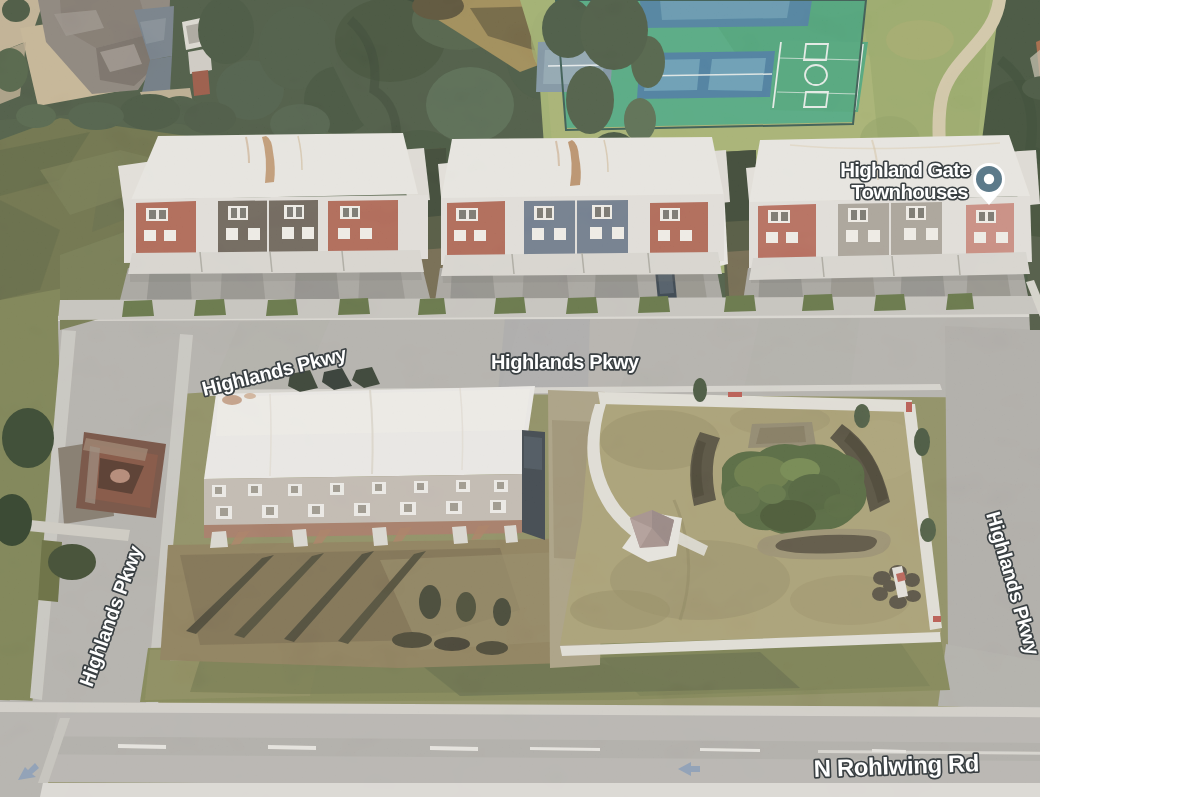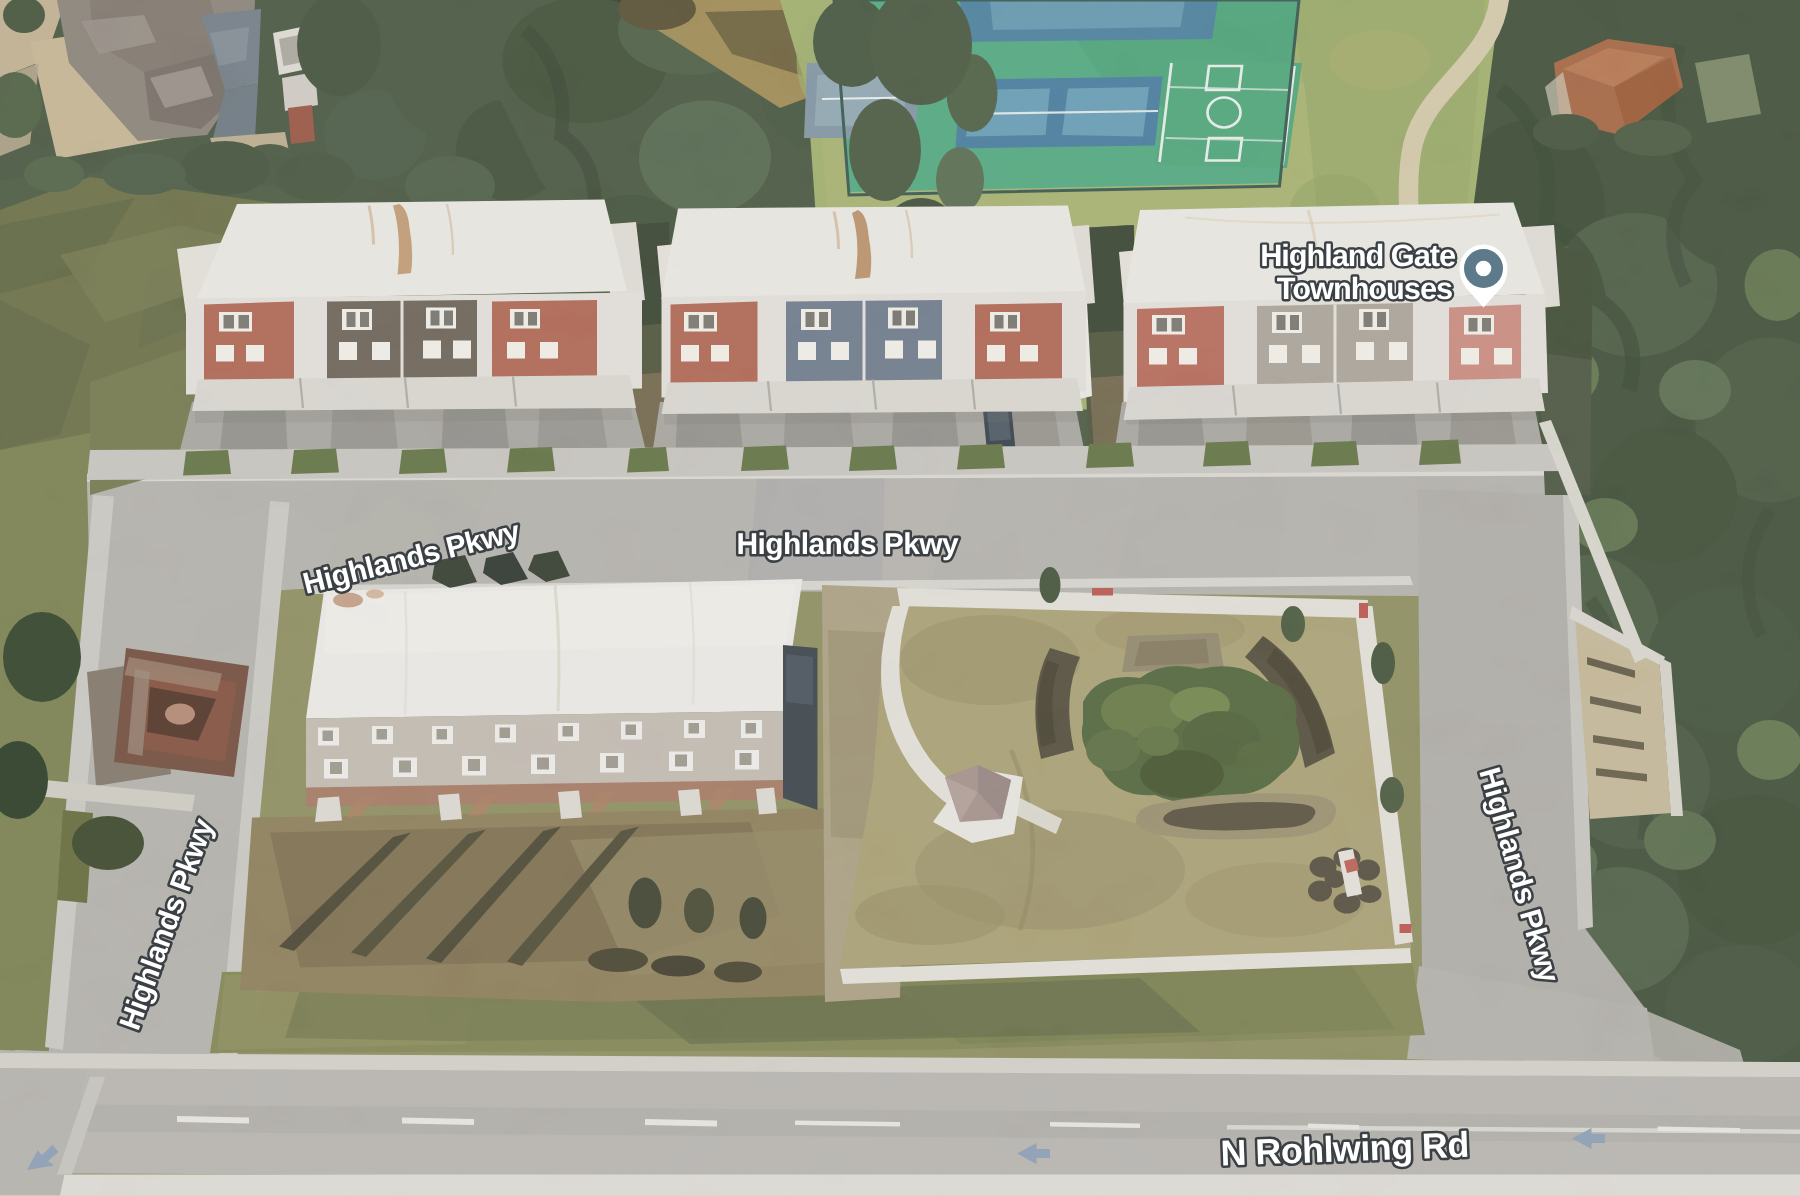--- a/index.html
+++ b/index.html
@@ -1,16 +1,16 @@
 <!DOCTYPE html>
 <html><head>
 <meta charset="utf-8">
 <style>
   html,body{margin:0;padding:0;background:#fff;}
-  #scene{width:1200px;height:797px;position:relative;overflow:hidden;font-family:"Liberation Sans", sans-serif;}
+  #scene{width:1040px;height:797px;position:relative;overflow:hidden;font-family:"Liberation Sans", sans-serif;}
   svg{display:block;}
   .lbl{font-family:"Liberation Sans", sans-serif;font-weight:bold;fill:#ffffff;stroke:#3a4043;paint-order:stroke;stroke-linejoin:round;}
 </style>
 </head>
 <body>
 <div id="scene">
 <svg width="1200" height="797" viewBox="0 0 1200 797">
 <defs>
 <filter id="grain" x="0" y="0" width="100%" height="100%">
   <feTurbulence type="fractalNoise" baseFrequency="0.55" numOctaves="2" seed="7" stitchTiles="stitch"></feTurbulence>

